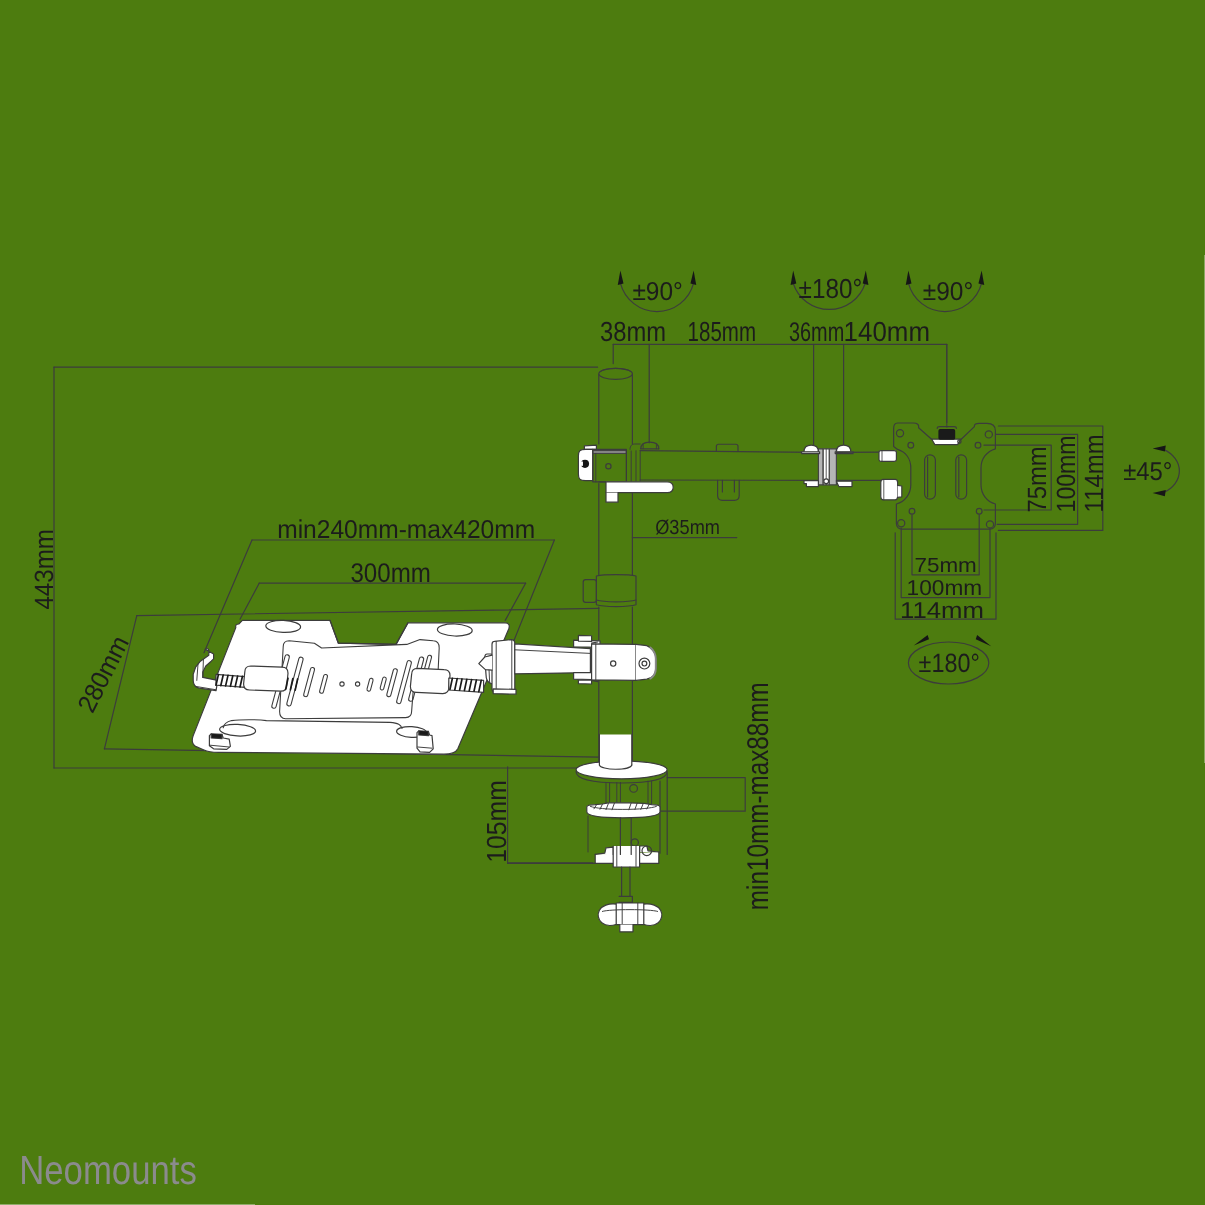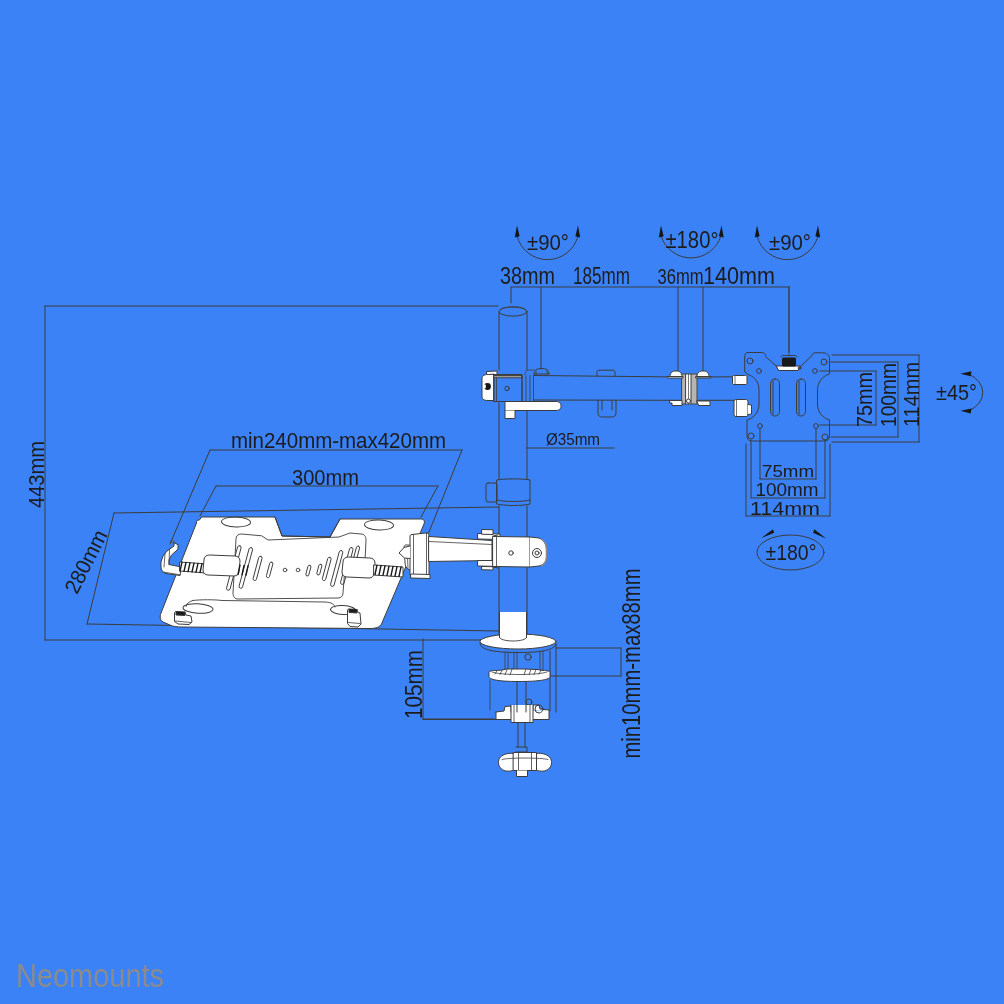--- a/index.html
+++ b/index.html
@@ -1,16 +1,16 @@
 <!DOCTYPE html>
 <html><head>
 <meta charset="utf-8">
 <style>
   html,body{margin:0;padding:0;background:#fff;}
-  #page{position:relative;width:1004px;height:1004px;background:#3b82f6;overflow:hidden;}
+  #page{position:relative;width:1004px;height:1004px;background:#4d7c0f;overflow:hidden;}
   svg{position:absolute;top:0;left:0;}
   text{font-family:"Liberation Sans",sans-serif;fill:#1c1c1c;}
 </style>
 </head>
 <body>
 <div id="page">
 <svg width="1004" height="1004" viewBox="0 0 1004 1004" fill="none" stroke="#3c3c3c" stroke-width="1" stroke-linecap="round" stroke-linejoin="round">
 
 <g>
   <path d="M517,236 A31.5,31.5 0 0,0 578,236"></path>

